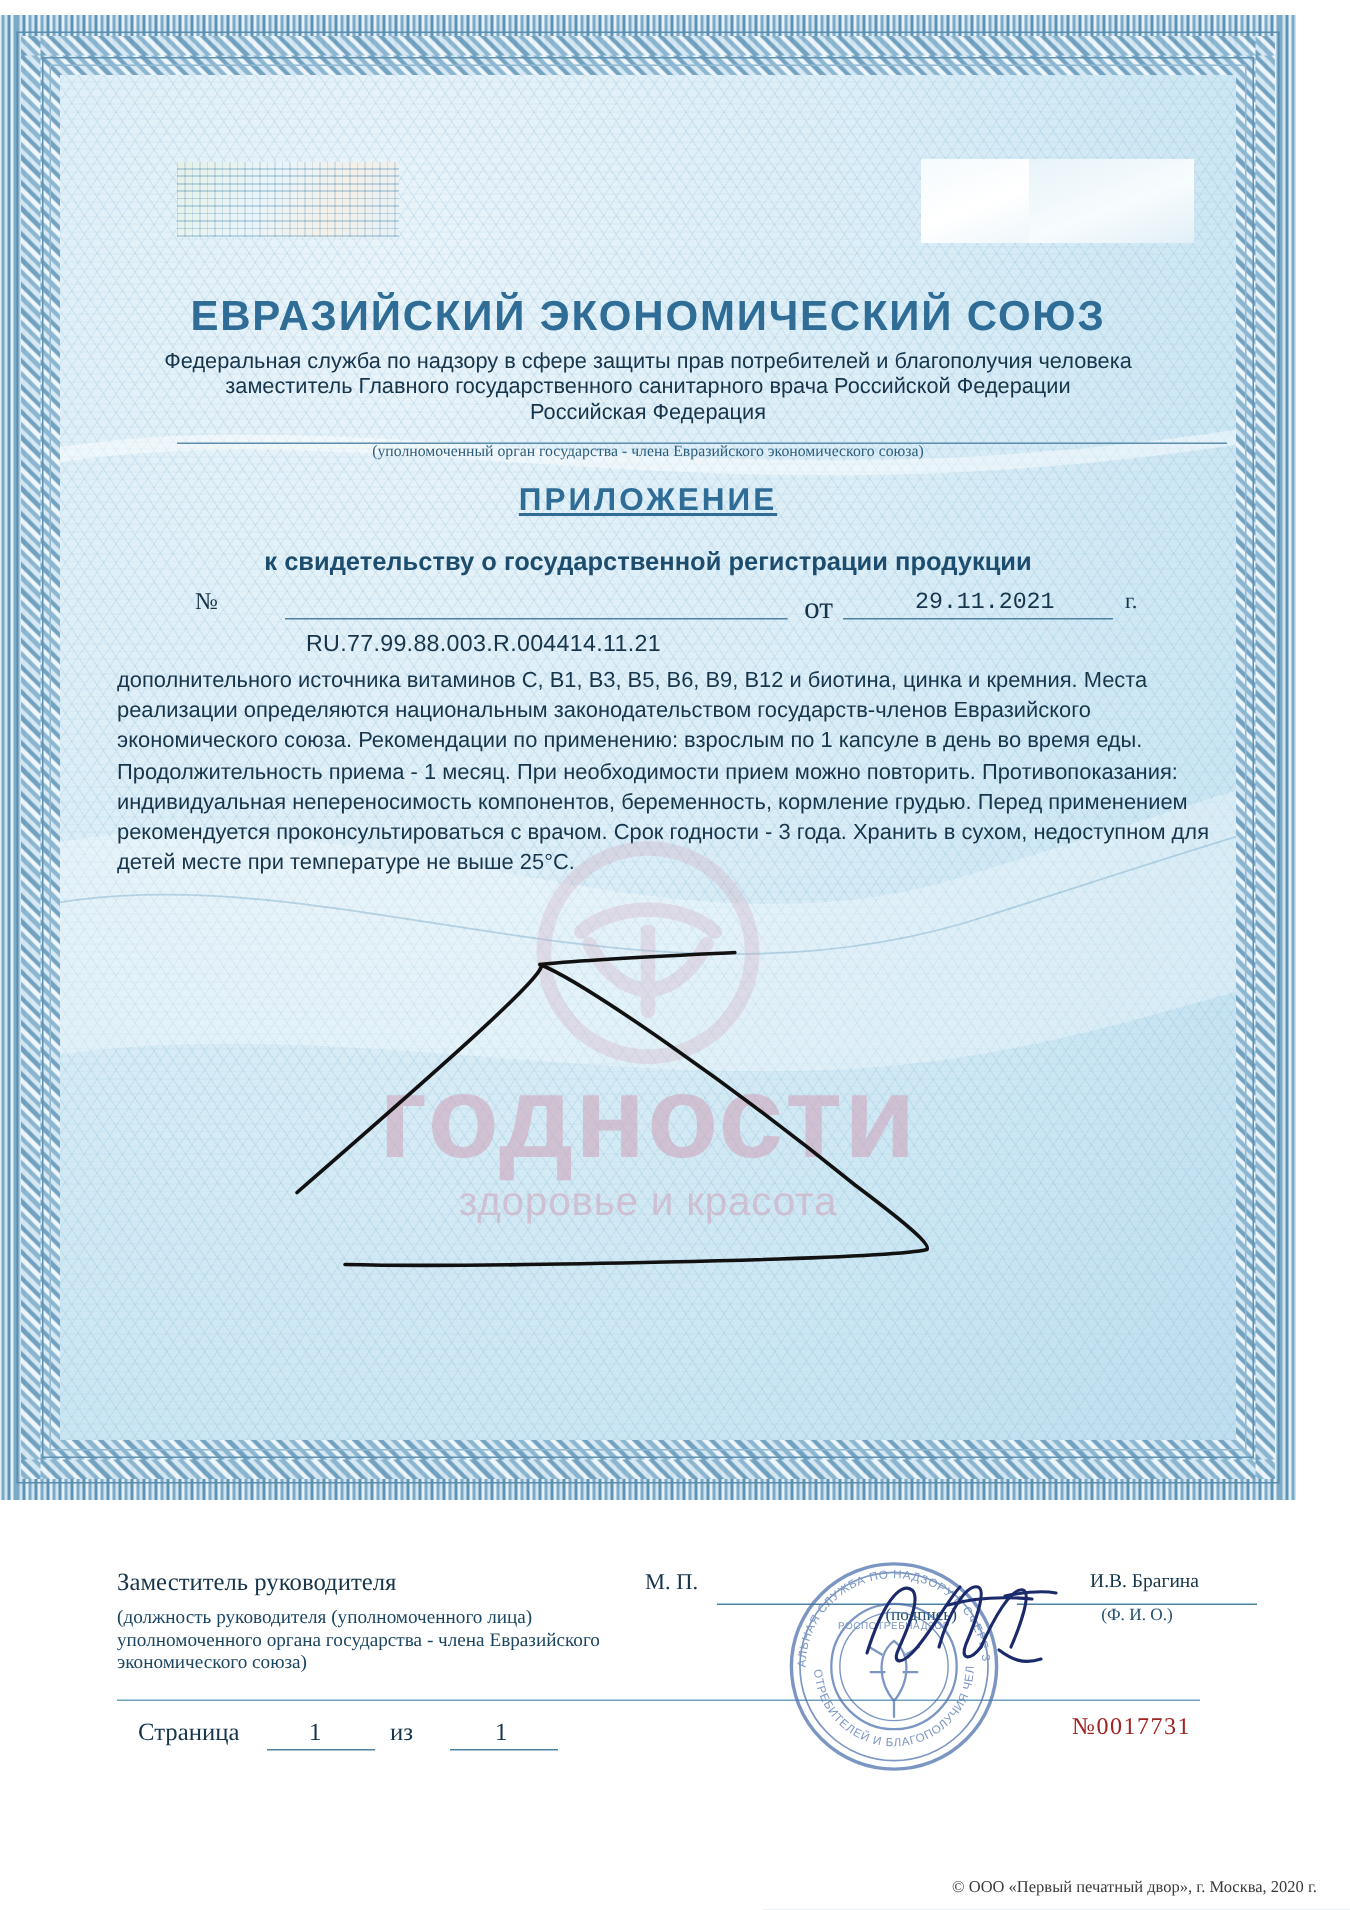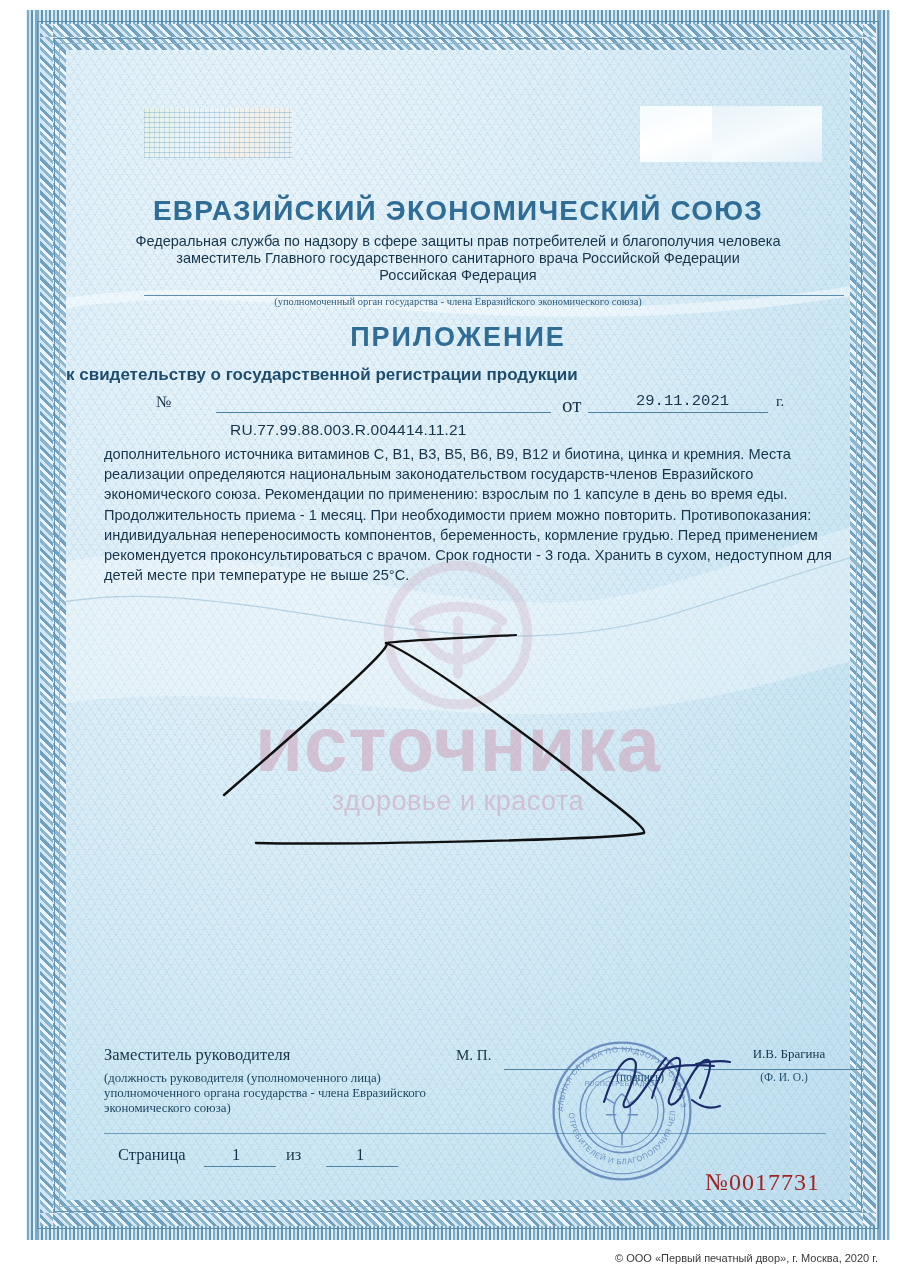--- a/index.html
+++ b/index.html
@@ -11,24 +11,24 @@
     width: 900px;
     height: 1273px;
     position: relative;
     font-family: "Liberation Sans", sans-serif;
     overflow: hidden;
   }
 
   
   #certificate {
     position: absolute;
-    left: 26px;
+    left: 0;
     top: 10px;
     width: 864px;
-    height: 1230px;
+    height: 990px;
     background:
       radial-gradient(ellipse at 30% 18%, #eaf4fa 0%, #dceef7 38%, #cbe6f3 70%, #bcdced 100%);
     box-sizing: border-box;
   }
 
   
   #guilloche {
     position: absolute;
     inset: 0;
     background-image:
@@ -169,29 +169,31 @@
     color: #2d5d7d;
   }
 
   #doc-type {
     position: absolute;
     top: 272px;
     left: 0;
     right: 0;
     text-align: center;
     font-weight: bold;
-    font-size: 27px;
+    font-size: 21px;
     letter-spacing: 2px;
     color: #2f6d96;
+    text-decoration: underline;
   }
   #doc-subtitle {
     position: absolute;
     top: 315px;
     left: 0;
     right: 0;
+    text-align: center;
     font-weight: bold;
     font-size: 17px;
     color: #1d4d6e;
   }
 
   
   #number-row {
     position: absolute;
     top: 340px;
     left: 90px;
@@ -374,24 +376,23 @@
   #page-row .lbl-page { position: absolute; left: 14px; top: 0; }
   #page-row .page-num { position: absolute; left: 128px; top: 0; }
   #page-row .lbl-of { position: absolute; left: 182px; top: 0; }
   #page-row .page-total { position: absolute; left: 252px; top: 0; }
   #page-row .rule-p1 { position: absolute; left: 100px; top: 21px; width: 72px; border-bottom: 1px solid #4d819f; }
   #page-row .rule-p2 { position: absolute; left: 222px; top: 21px; width: 72px; border-bottom: 1px solid #4d819f; }
   #blank-number {
     position: absolute;
     right: 6px; top: 108px;
     font-family: "Liberation Serif", serif;
-    font-size: 24px;
+    font-size: 16px;
     letter-spacing: 1px;
     color: #a02424;
-    margin-top: 26px;
   }
   #footer-rule {
     position: absolute;
     left: 0; right: 0; top: 98px;
     border-bottom: 1px solid #6f9fbd;
   }
 
   
   #stamp {
     position: absolute;
@@ -410,21 +411,21 @@
     width: 140px;
     height: 85px;
     pointer-events: none;
   }
 
   
   #credit {
     position: absolute;
     right: 22px;
     top: 1252px;
-    font-family: Liberation Sans, sans-serif;
+    font-family: Liberation Serif, serif;
     font-size: 11px;
     color: #3a3a3a;
   }
 </style>
 </head>
 <body>
 
 <div id="certificate">
 
   <div id="guilloche"></div>
@@ -473,21 +474,21 @@
     <div id="body-text">дополнительного источника витаминов С, В1, В3, В5, В6, В9, В12 и биотина, цинка и кремния. Места реализации определяются национальным законодательством государств-членов Евразийского экономического союза. Рекомендации по применению: взрослым по 1 капсуле в день во время еды. Продолжительность приема - 1 месяц. При необходимости прием можно повторить. Противопоказания: индивидуальная непереносимость компонентов, беременность, кормление грудью. Перед применением рекомендуется проконсультироваться с врачом. Срок годности - 3 года. Хранить в сухом, недоступном для детей месте при температуре не выше 25°С.</div>
 
     <div id="watermark">
       <svg id="wm-logo" viewBox="0 0 120 108">
         <circle cx="60" cy="54" r="50" fill="none" stroke="#cfa9bf" stroke-width="7"></circle>
         <path d="M28 44 C44 30 76 30 92 44" fill="none" stroke="#cfa9bf" stroke-width="7" stroke-linecap="round"></path>
         <path d="M60 44 L60 82" fill="none" stroke="#cfa9bf" stroke-width="7" stroke-linecap="round"></path>
         <path d="M32 50 C40 66 52 72 60 72" fill="none" stroke="#cfa9bf" stroke-width="7" stroke-linecap="round"></path>
         <path d="M88 50 C80 66 68 72 60 72" fill="none" stroke="#cfa9bf" stroke-width="7" stroke-linecap="round"></path>
       </svg>
-      <div id="wm-name">источника</div>
+      <div id="wm-name">годности</div>
       <div id="wm-sub">здоровье и красота</div>
     </div>
 
     <svg id="hand-mark" viewBox="0 0 480 280">
       <path d="M8 200 C100 120 180 50 170 48 C200 60 300 130 380 195 C420 225 430 235 428 238 C400 245 120 250 40 248" fill="none" stroke="#111111" stroke-width="2.4" stroke-linecap="round" stroke-linejoin="round"></path>
       <path d="M170 48 C195 45 260 42 300 40" fill="none" stroke="#111111" stroke-width="2.2" stroke-linecap="round"></path>
     </svg>
 
     <div id="footer">
       <div id="signer-title">Заместитель  руководителя</div>

